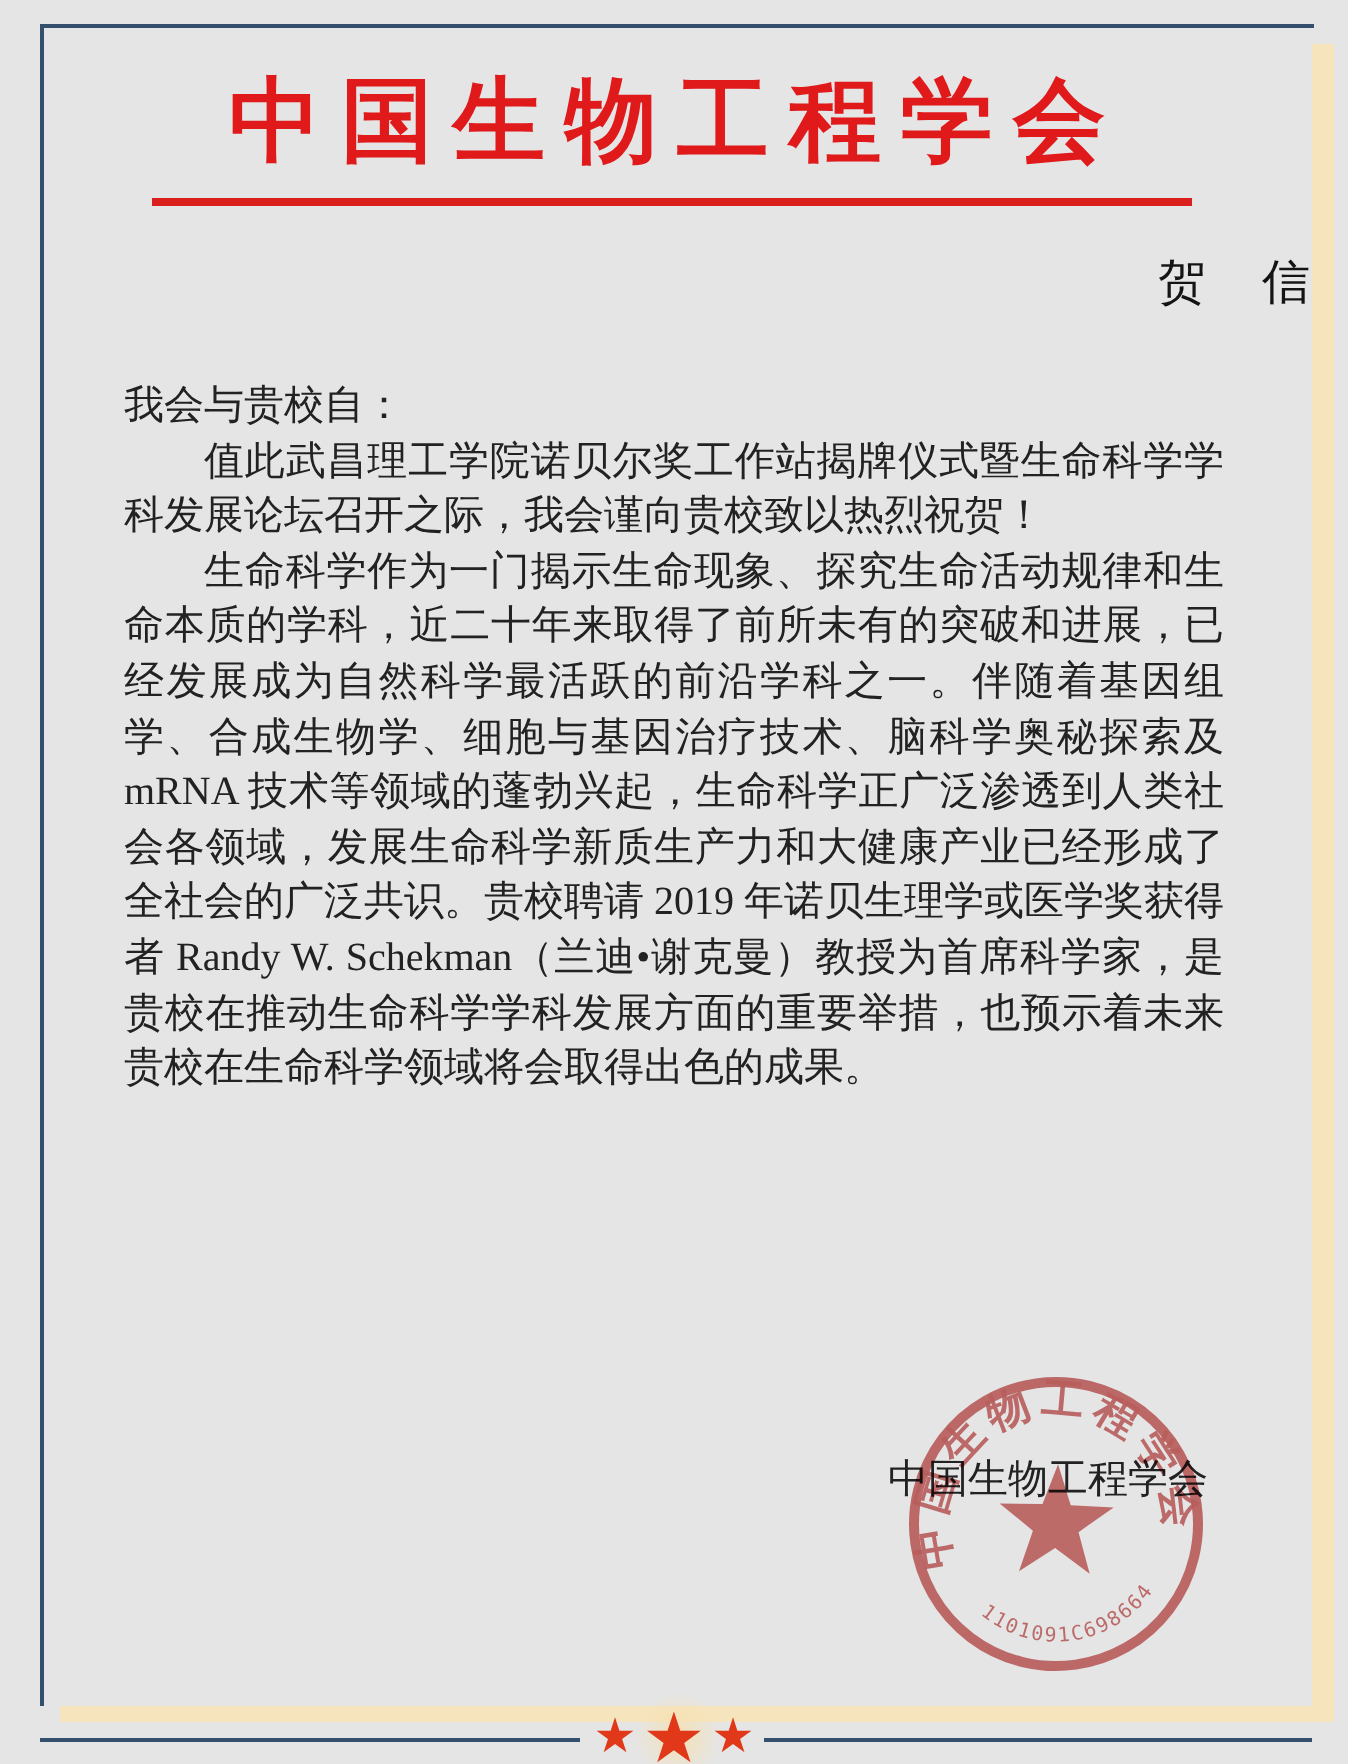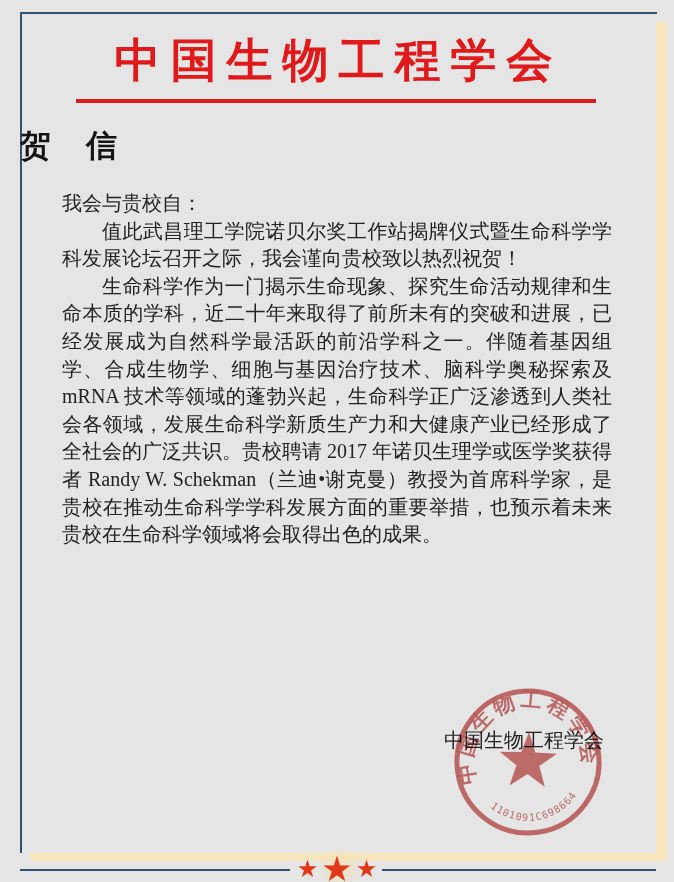--- a/index.html
+++ b/index.html
@@ -13,22 +13,22 @@
   .frame-left   { position:absolute; left:20px; top:12px;  width:2px;  height:841px; background:#34506d; }
   .shadow-right { position:absolute; left:656px; top:22px; width:11px; height:839px; background:#f6e4bd; }
   .shadow-bottom{ position:absolute; left:30px; top:853px; width:637px; height:8px;  background:#f6e4bd; }
 
   
   .org-header { position:absolute; left:20px; top:30px; width:637px; text-align:center;
                 font-size:46px; font-weight:bold; color:#e0191b; letter-spacing:10px; white-space:nowrap; }
   .header-rule { position:absolute; left:76px; top:99px; width:520px; height:4px; background:#d9201d; }
 
   
-  .letter-title { position:absolute; left:20px; top:125px; width:637px; text-align:left;
-                  font-size:31px; font-weight:bold; color:#141414; letter-spacing:2px; }
+  .letter-title { position:absolute; left:20px; top:125px; width:637px; text-align:right;
+                  font-size:24px; font-weight:normal; color:#141414; letter-spacing:2px; }
 
   
   .letter-body { position:absolute; left:62px; top:190px; width:550px;
                  font-size:20px; line-height:27.6px; color:#222222; text-align:justify; }
   .letter-body .salutation { text-indent:0; }
   .letter-body p.para { text-indent:2em;font-family:Liberation Serif, serif; }
 
   
   .signature-block { position:absolute; left:62px; top:726px; width:548px; text-align:right;
                      font-size:20px; line-height:29px; color:#222222; }
@@ -60,21 +60,21 @@
   <div class="shadow-bottom"></div>
 
   <div class="org-header">中国生物工程学会</div>
   <div class="header-rule"></div>
 
   <div class="letter-title">贺　信</div>
 
   <div class="letter-body">
     <p class="salutation">我会与贵校自：</p>
     <p class="para">值此武昌理工学院诺贝尔奖工作站揭牌仪式暨生命科学学科发展论坛召开之际，我会谨向贵校致以热烈祝贺！</p>
-    <p class="para">生命科学作为一门揭示生命现象、探究生命活动规律和生命本质的学科，近二十年来取得了前所未有的突破和进展，已经发展成为自然科学最活跃的前沿学科之一。伴随着基因组学、合成生物学、细胞与基因治疗技术、脑科学奥秘探索及 mRNA 技术等领域的蓬勃兴起，生命科学正广泛渗透到人类社会各领域，发展生命科学新质生产力和大健康产业已经形成了全社会的广泛共识。贵校聘请 2017 年诺贝生理学或医学奖获得者 Randy W. Schekman（兰迪•谢克曼）教授为首席科学家，是贵校在推动生命科学学科发展方面的重要举措，也预示着未来贵校在生命科学领域将会取得出色的成果。</p>
+    <p class="para">生命科学作为一门揭示生命现象、探究生命活动规律和生命本质的学科，近二十年来取得了前所未有的突破和进展，已经发展成为自然科学最活跃的前沿学科之一。伴随着基因组学、合成生物学、细胞与基因治疗技术、脑科学奥秘探索及 mRNA 技术等领域的蓬勃兴起，生命科学正广泛渗透到人类社会各领域，发展生命科学新质生产力和大健康产业已经形成了全社会的广泛共识。贵校聘请 2019 年诺贝生理学或医学奖获得者 Randy W. Schekman（兰迪•谢克曼）教授为首席科学家，是贵校在推动生命科学学科发展方面的重要举措，也预示着未来贵校在生命科学领域将会取得出色的成果。</p>
   </div>
 
   <div class="signature-block">
     <div class="sig-line">中国生物工程学会</div>
   </div>
 
   <svg class="seal" viewBox="-80 -80 160 160">
     <g transform="rotate(-8)">
       <defs>
         <path id="sealArcTop" d="M -49.8 23.2 A 55 55 0 1 1 49.8 23.2" fill="none"></path>

